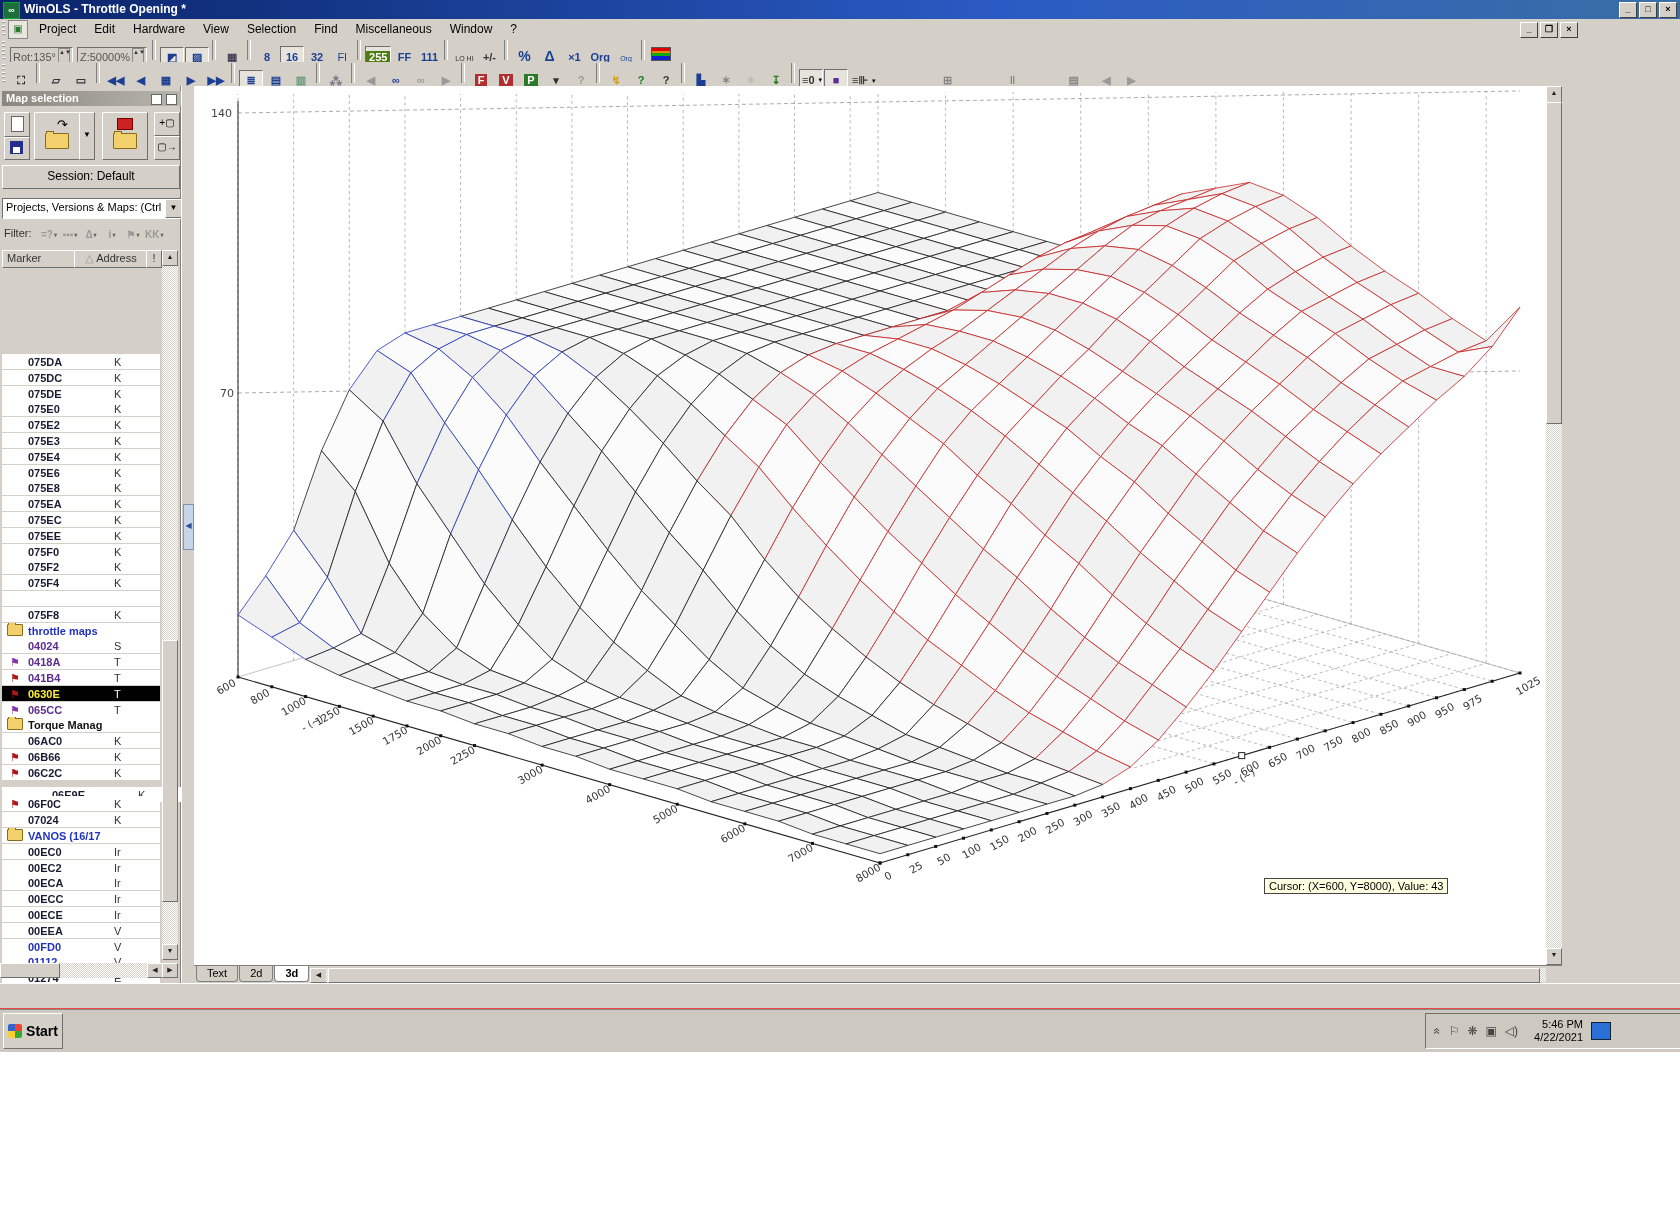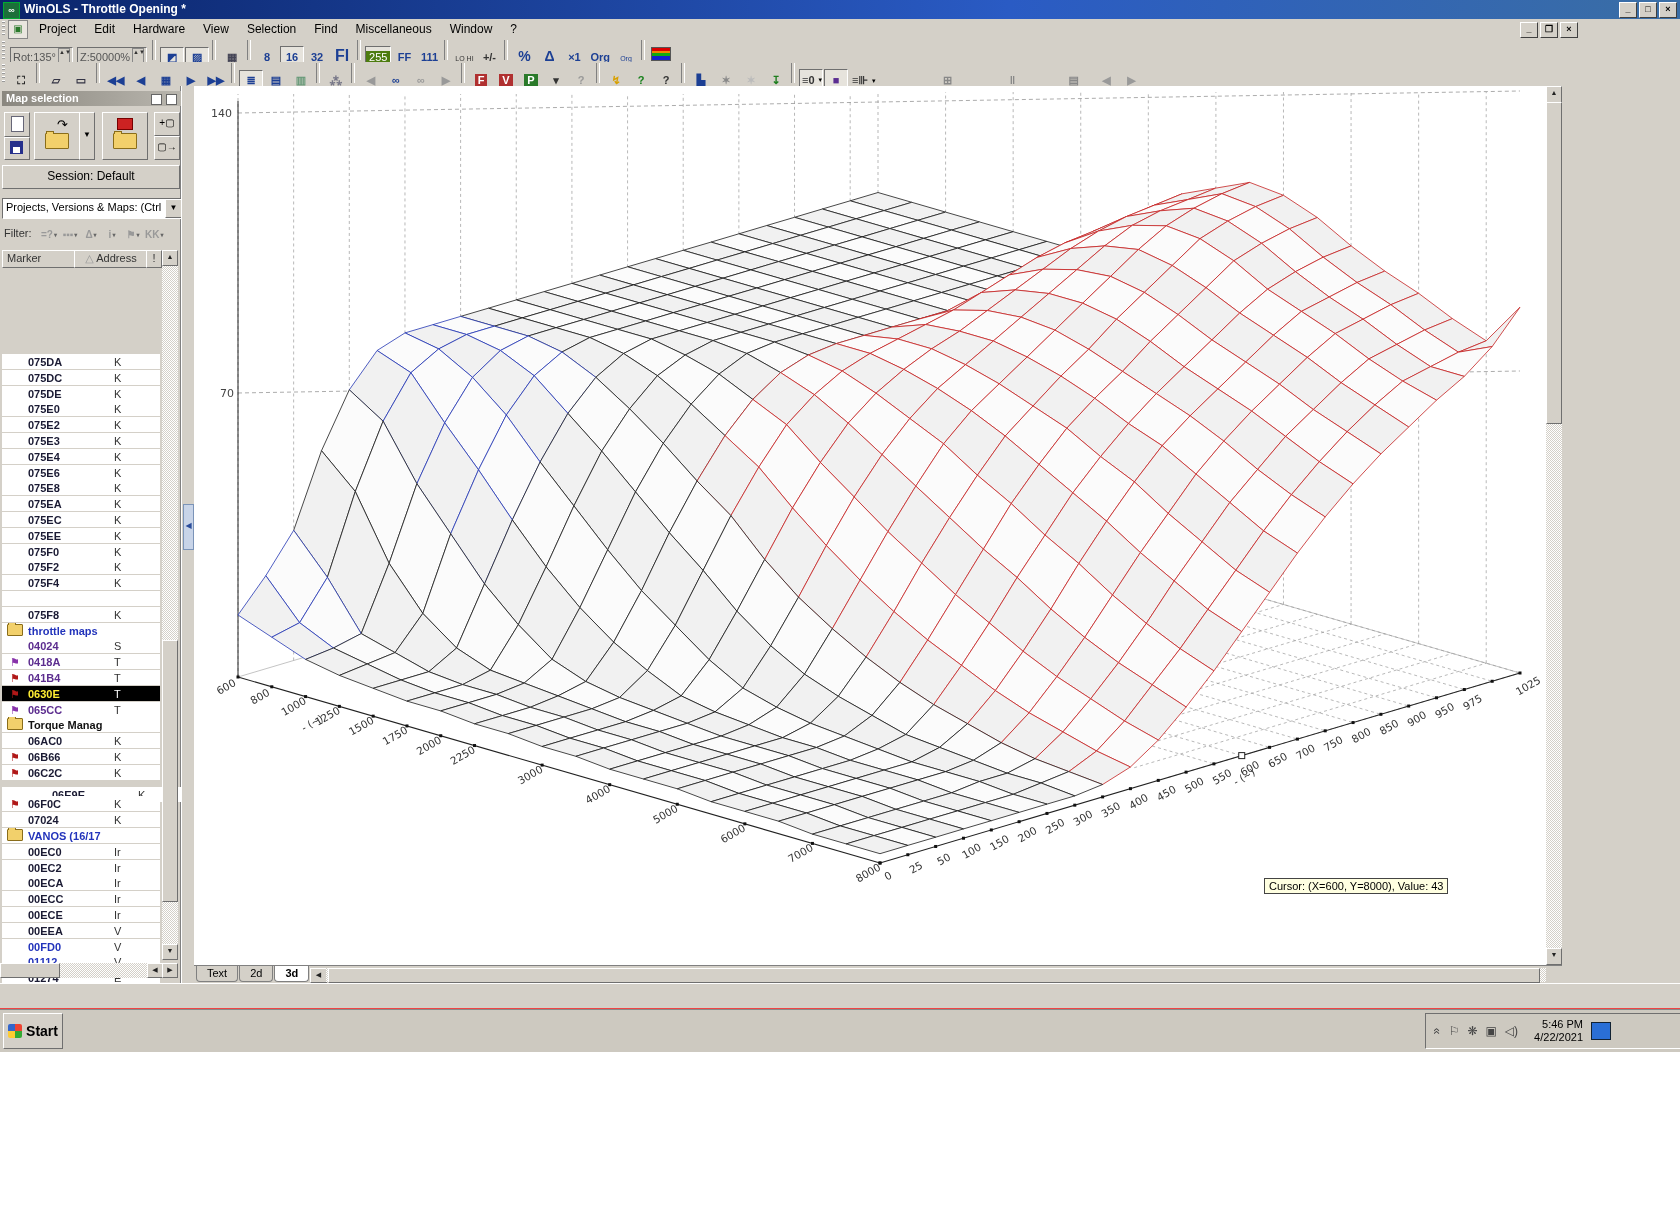--- a/index.html
+++ b/index.html
@@ -65,23 +65,23 @@
           <span style="color: rgb(28, 63, 148); font-weight: bold; font-size: 11px; padding: 0px 2px;">▨</span>
         </span><span class="tsep"></span><span class="tbtn">
           <span style="color: rgb(68, 68, 85); font-weight: bold; font-size: 11px; padding: 0px 2px;">▦</span>
         </span><span class="tsep"></span><span class="tbtn">
           <span style="color: rgb(28, 63, 148); font-weight: bold; font-size: 11px; padding: 0px 2px;">8</span>
         </span><span class="tbtn pressed">
           <span style="color: rgb(28, 63, 148); font-weight: bold; font-size: 11px; padding: 0px 2px;">16</span>
         </span><span class="tbtn">
           <span style="color: rgb(28, 63, 148); font-weight: bold; font-size: 11px; padding: 0px 2px;">32</span>
         </span><span class="tbtn">
-          <span style="color: rgb(28, 63, 148); font-weight: bold; font-size: 16px; padding: 0px 2px;">Fl</span>
+          <span style="color: rgb(28, 63, 148); font-weight: normal; font-size: 11px; padding: 0px 2px;">Fl</span>
         </span><span class="tsep"></span><span class="tbtn pressed">
-          <span style="color: rgb(255, 255, 255); font-weight: normal; font-size: 11px; padding: 0px 3px; background: #4d7c0f;">255</span>
+          <span style="color: rgb(255, 255, 255); font-weight: bold; font-size: 11px; padding: 0px 3px; background: #4d7c0f;">255</span>
         </span><span class="tbtn">
           <span style="color: rgb(28, 63, 148); font-weight: bold; font-size: 11px; padding: 0px 2px;">FF</span>
         </span><span class="tbtn">
           <span style="color: rgb(28, 63, 148); font-weight: bold; font-size: 11px; padding: 0px 2px;">111</span>
         </span><span class="tsep"></span><span class="tbtn">
           <span class="twoline" style="color: rgb(51, 51, 51);">
             <span style="display: block;">LO HI</span>
             <span style="display: block;">HILO</span>
           </span>
         </span><span class="tbtn">

